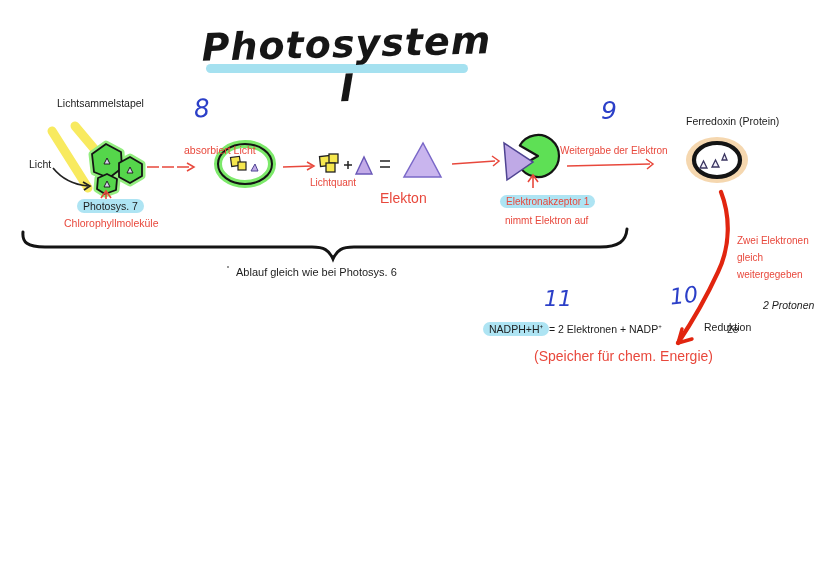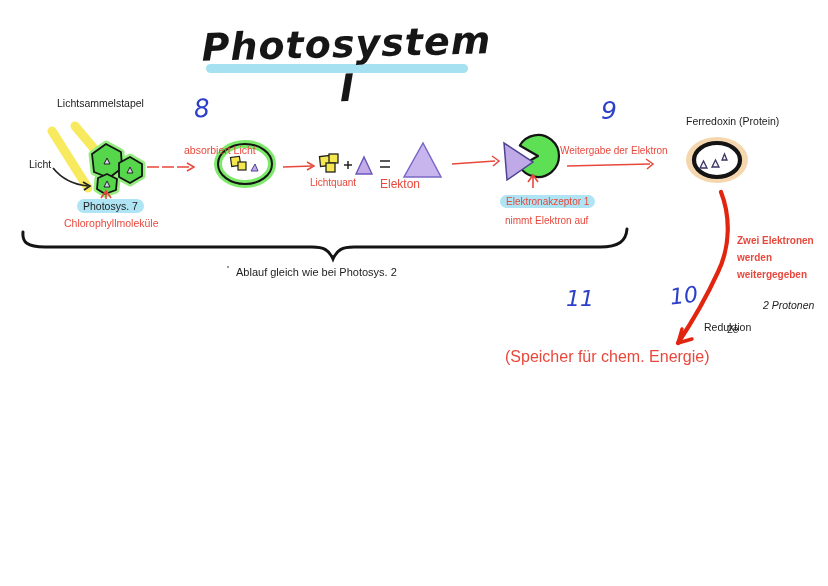--- a/index.html
+++ b/index.html
@@ -138,44 +138,47 @@
 
     <path d="M23,232 C22,242 27,247 45,247 L312,247 C324,247 329,250 333,259 C337,250 342,247 354,247 L600,247 C619,247 626,241 627,229" fill="none" stroke="#141414" stroke-width="3" stroke-linecap="round"></path>
   </svg>
 
   <div class="title-highlight"></div>
   <div class="title">Photosystem I</div>
 
   <div class="num blue" style="left:194px;top:94px;transform:rotate(-4deg);">8</div>
   <div class="num blue" style="left:601px;top:96px;">9</div>
   <div class="num blue" style="left:670px;top:283px;font-size:22px;transform:rotate(-6deg);">10</div>
-  <div class="num blue" style="left:566px;top:286px;font-size:22px;text-align:right;">11</div>
+  <div class="num blue" style="left:544px;top:286px;font-size:22px;text-align:right;">11</div>
 
   <div class="label" style="left:57px;top:97px;">Lichtsammelstapel</div>
   <div class="label" style="left:29px;top:158px;">Licht</div>
   <div class="label red" style="left:136px;top:144px;margin-left:48px;">absorbiert Licht</div>
   <div class="label pill" style="left:77px;top:199px;">Photosys. 7</div>
   <div class="label red" style="left:64px;top:217px;">Chlorophyllmoleküle</div>
 
   <div class="label red" style="left:295px;top:177px;font-size:10px;margin-left:15px;">Lichtquant</div>
-  <div class="label red" style="left:352px;top:177px;font-size:12px;padding-left:28px;">Elekton</div>
+  <div class="label red" style="left:352px;top:190px;font-size:14px;padding-left:28px;">Elekton</div>
 
 
   <div class="label red pill" style="left:500px;top:195px;font-size:10px;">Elektronakzeptor 1</div>
   <div class="label red" style="left:505px;top:215px;font-size:10px;text-align:right;">nimmt Elektron auf</div>
   <div class="label red" style="left:560px;top:145px;font-size:10px;">Weitergabe der Elektron</div>
 
   <div class="label" style="left:686px;top:115px;">Ferredoxin (Protein)</div>
-  <div class="label red multiline18" style="left:737px;top:232px;font-size:10px;font-weight:bold;">
+  <div class="label red multiline18" style="left:737px;top:232px;font-size:10px;">
     <div>Zwei Elektronen</div>
-    <div>werden</div>
+    <div>gleich</div>
     <div>weitergegeben</div>
   </div>
   <div class="label" style="left:727px;top:299px;margin-top:24px;">2e</div>
   <div class="label" style="left:763px;top:299px;font-style:italic;">2 Protonen</div>
   <div class="label" style="left:704px;top:321px;">Reduktion</div>
 
-  <div class="label red" style="left:505px;top:348px;font-size:16px;text-align:center;">(Speicher für chem. Energie)</div>
+  <div class="label" style="left:483px;top:322px;">
+    <span class="pill">NADPH+H⁺</span><span>= 2 Elektronen + NADP⁺</span>
+  </div>
+  <div class="label red" style="left:534px;top:348px;font-size:14px;text-align:center;">(Speicher für chem. Energie)</div>
 
   <div class="dot" style="left:227px;top:266px;"></div>
-  <div class="label" style="left:236px;top:266px;font-size:11px;">Ablauf gleich wie bei Photosys. 2</div>
+  <div class="label" style="left:236px;top:266px;font-size:11px;">Ablauf gleich wie bei Photosys. 6</div>
 
 </div>
 
 </body></html>

